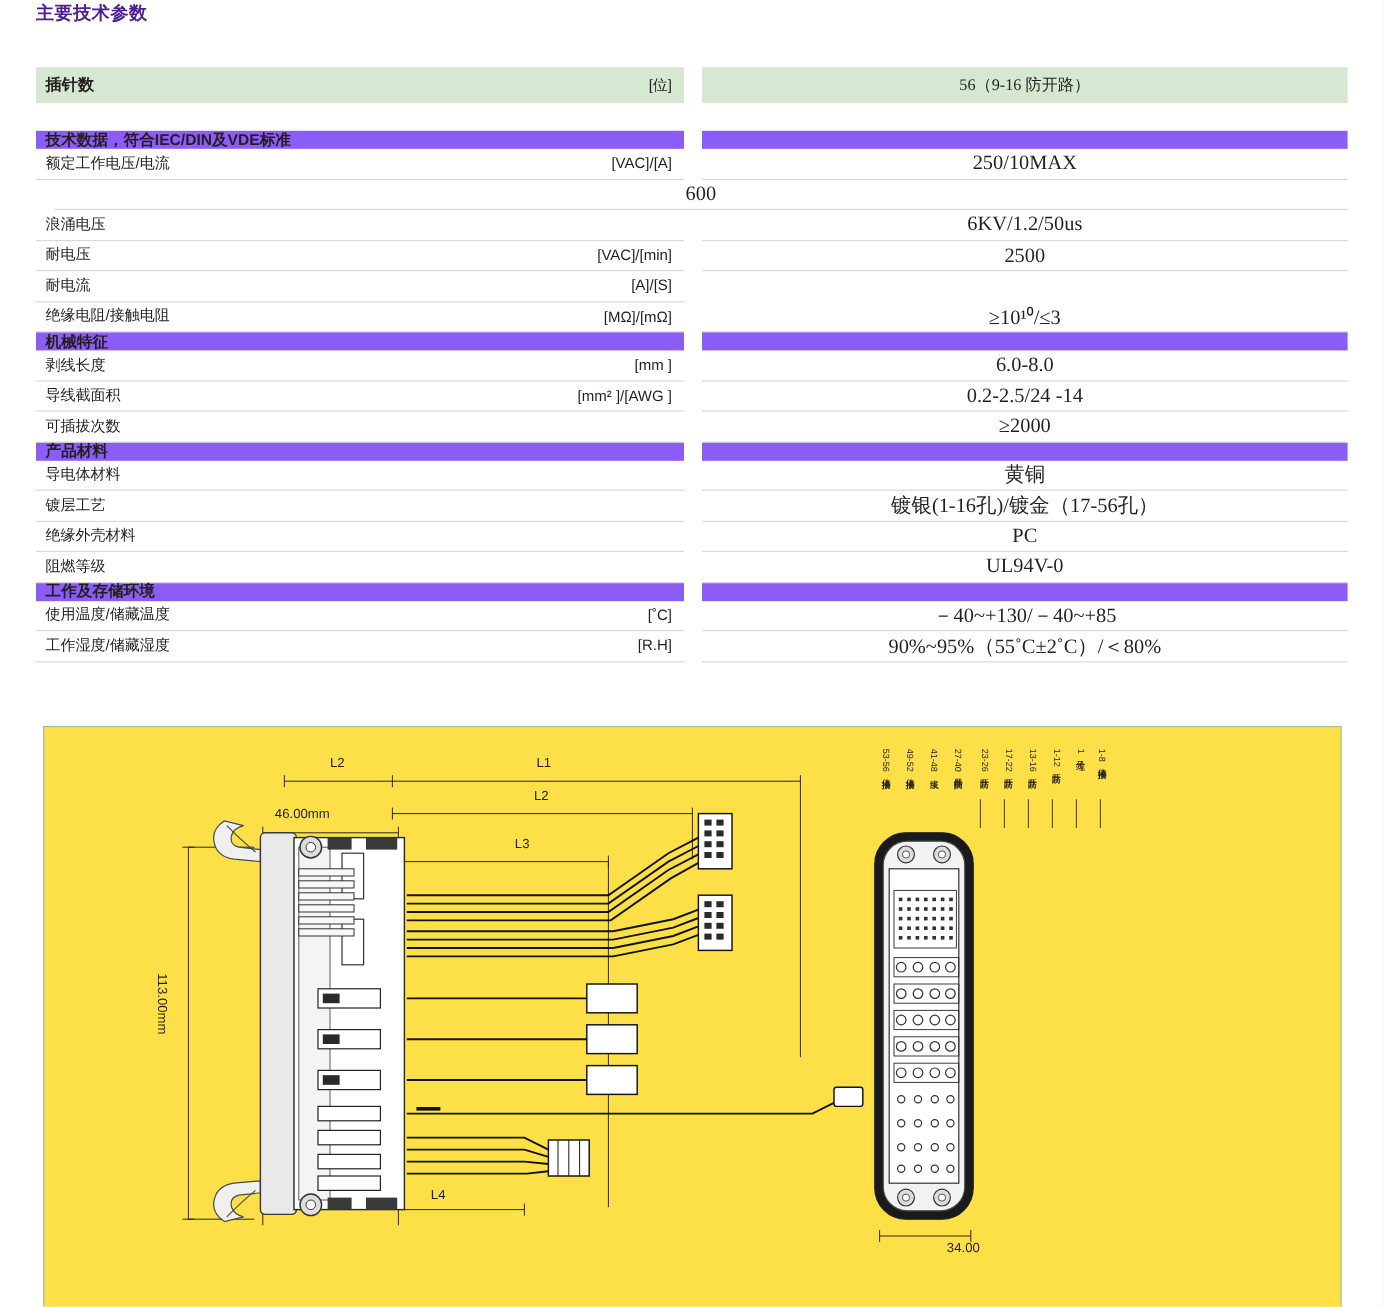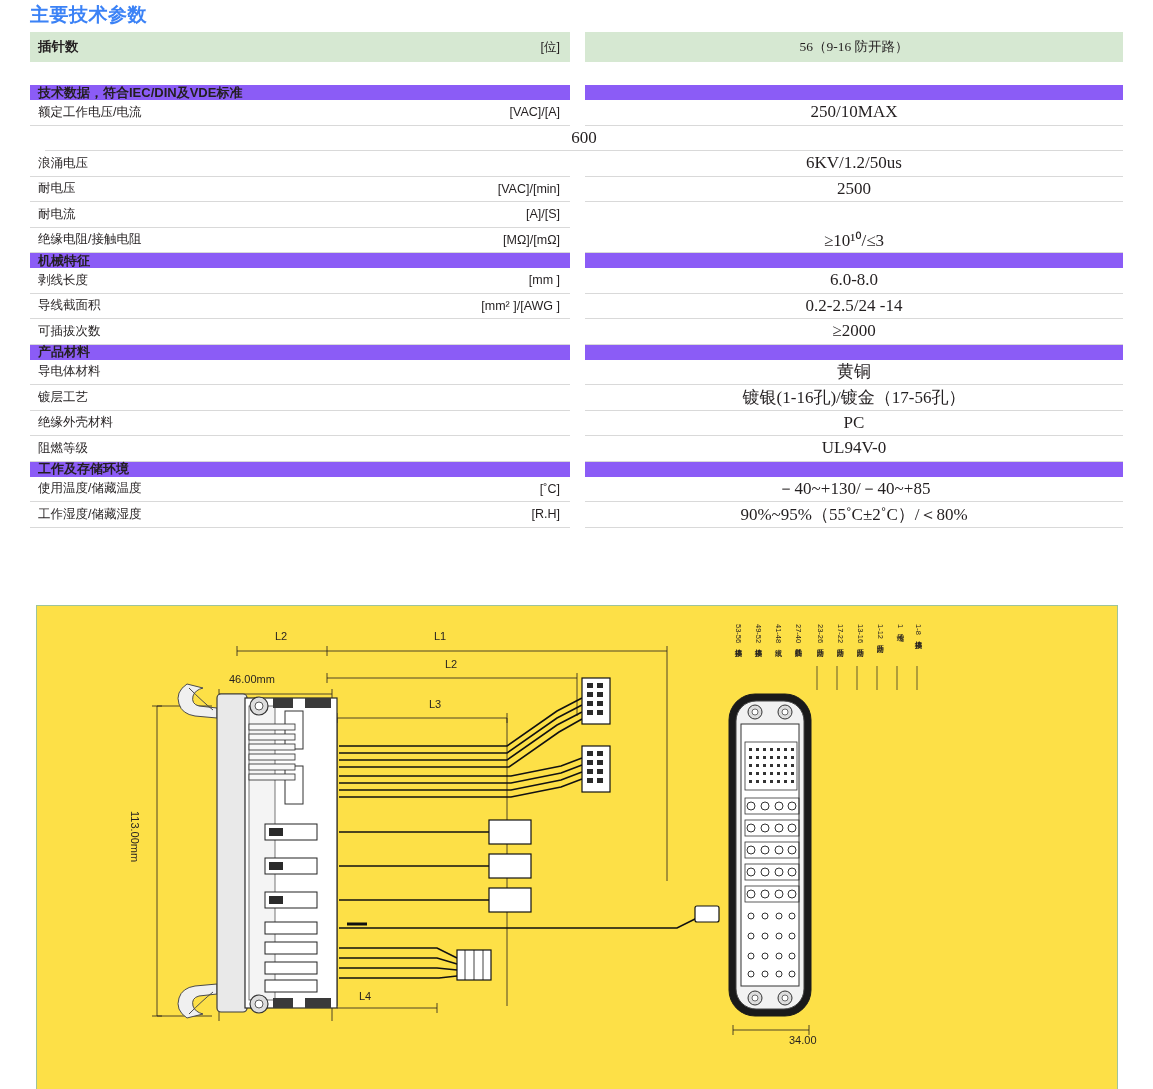--- a/index.html
+++ b/index.html
@@ -17,24 +17,24 @@
   }
   .page {
     position: relative;
     width: 1153px;
     height: 1089px;
   }
   .page-title {
     position: absolute;
     left: 30px;
     top: 2px;
-    font-size: 19px;
+    font-size: 15px;
     font-weight: bold;
     letter-spacing: 0.5px;
-    color: #3b82f6;
+    color: #4c1d95;
   }
 
   
   .spec {
     position: absolute;
     left: 30px;
     top: 32px;
     width: 1093px;
   }
   .row {
@@ -87,20 +87,21 @@
   }
   .row.header .unit {
     font-weight: bold;
   }
 
   
   .row.top .left,
   .row.top .right {
     background: #d6e8d2;
     height: 30px;
+    margin-top: 24px;
   }
   .row.top .label {
     font-weight: bold;
     font-size: 13.5px;
   }
   .row.top .value {
     font-size: 13.5px;
   }
 
   
@@ -652,21 +653,21 @@
         <line x1="780" y1="60" x2="780" y2="84"></line>
         <line x1="800" y1="60" x2="800" y2="84"></line>
         <line x1="820" y1="60" x2="820" y2="84"></line>
         <line x1="840" y1="60" x2="840" y2="84"></line>
         <line x1="860" y1="60" x2="860" y2="84"></line>
         <line x1="880" y1="60" x2="880" y2="84"></line>
       </g>
     </svg>
 
     <div class="dim-text" style="left:238px; top:24px;">L2</div>
-    <div class="dim-text" style="left:397px; top:24px;">L1</div>
+    <div class="dim-text" style="left:410px; top:24px;">L1</div>
     <div class="dim-text" style="left:408px; top:52px;">L2</div>
     <div class="dim-text" style="left:192px; top:67px;text-align:center;">46.00mm</div>
     <div class="dim-text" style="left:392px; top:92px;">L3</div>
     <div class="vert-text" style="left:92px; top:205px;">113.00mm</div>
     <div class="dim-text" style="left:322px; top:384px;">L4</div>
     <div class="dim-text" style="left:752px; top:428px;">34.00</div>
 
     <div class="pin-label" style="left:876px; top:18px;">1-8接插排体</div>
     <div class="pin-label" style="left:858px; top:18px;">1号端子</div>
     <div class="pin-label" style="left:838px; top:18px;">1-12防开路</div>

